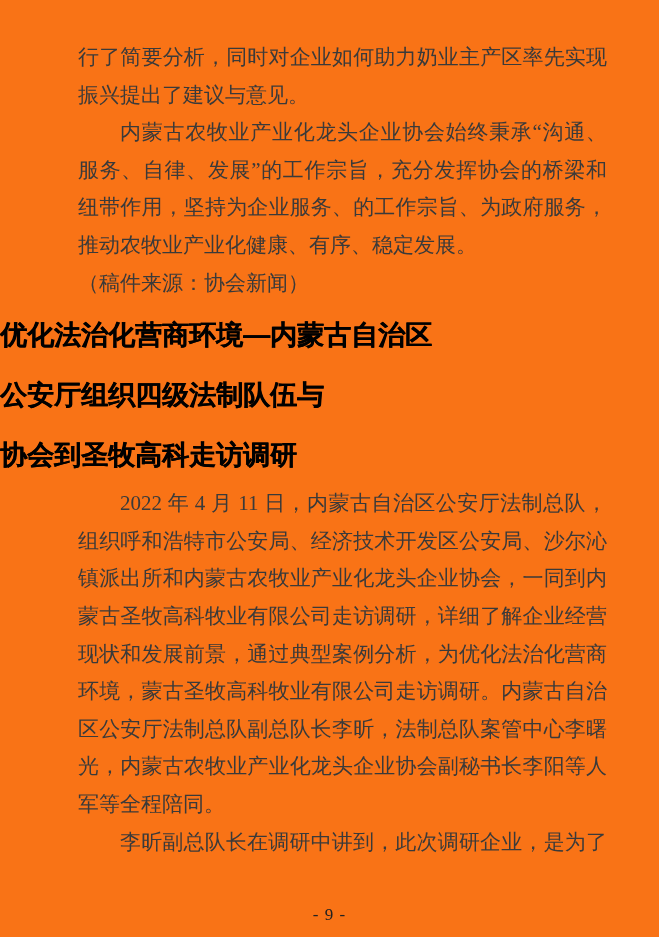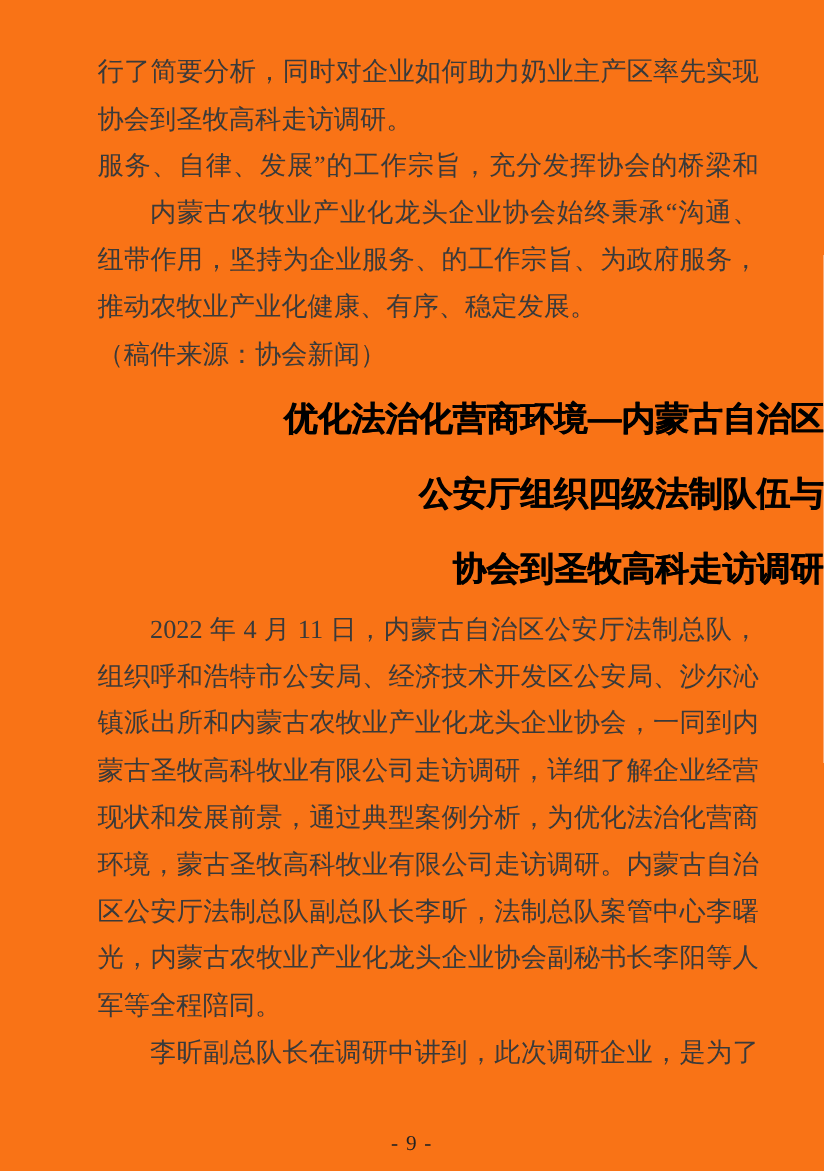--- a/index.html
+++ b/index.html
@@ -30,21 +30,21 @@
   .source-line {
     font-size: 21px;
     line-height: 37.6px;
     color: #3a3a3a;
     text-align: left;
     padding-right: 10px;
     white-space: nowrap;
   }
   .headline {
     margin: 3px -52px 0 -78px;
-    text-align: right;
+    text-align: left;
   }
   .hline {
     font-family: "Liberation Sans", "DejaVu Sans", sans-serif;
     font-weight: bold;
     font-size: 27px;
     line-height: 60px;
     color: #000000;
     text-shadow: 0.5px 0 0 #000000;
     white-space: nowrap;
   }
@@ -60,26 +60,26 @@
   }
 </style>
 </head>
 <body>
 
 <div class="page">
   <div class="content">
 
     <div>
       <div class="bline just">行了简要分析，同时对企业如何助力奶业主产区率先实现</div>
-      <div class="bline">协会到圣牧高科走访调研。</div>
+      <div class="bline">振兴提出了建议与意见。</div>
     </div>
 
     <div>
+      <div class="bline just ind">内蒙古农牧业产业化龙头企业协会始终秉承“沟通、</div>
       <div class="bline just">服务、自律、发展”的工作宗旨，充分发挥协会的桥梁和</div>
-      <div class="bline just ind">内蒙古农牧业产业化龙头企业协会始终秉承“沟通、</div>
       <div class="bline just">纽带作用，坚持为企业服务、的工作宗旨、为政府服务，</div>
       <div class="bline">推动农牧业产业化健康、有序、稳定发展。</div>
     </div>
 
     <div class="source-line">（稿件来源：协会新闻）</div>
 
     <div class="headline">
       <div class="hline">优化法治化营商环境—内蒙古自治区</div>
       <div class="hline">公安厅组织四级法制队伍与</div>
       <div class="hline">协会到圣牧高科走访调研</div>

